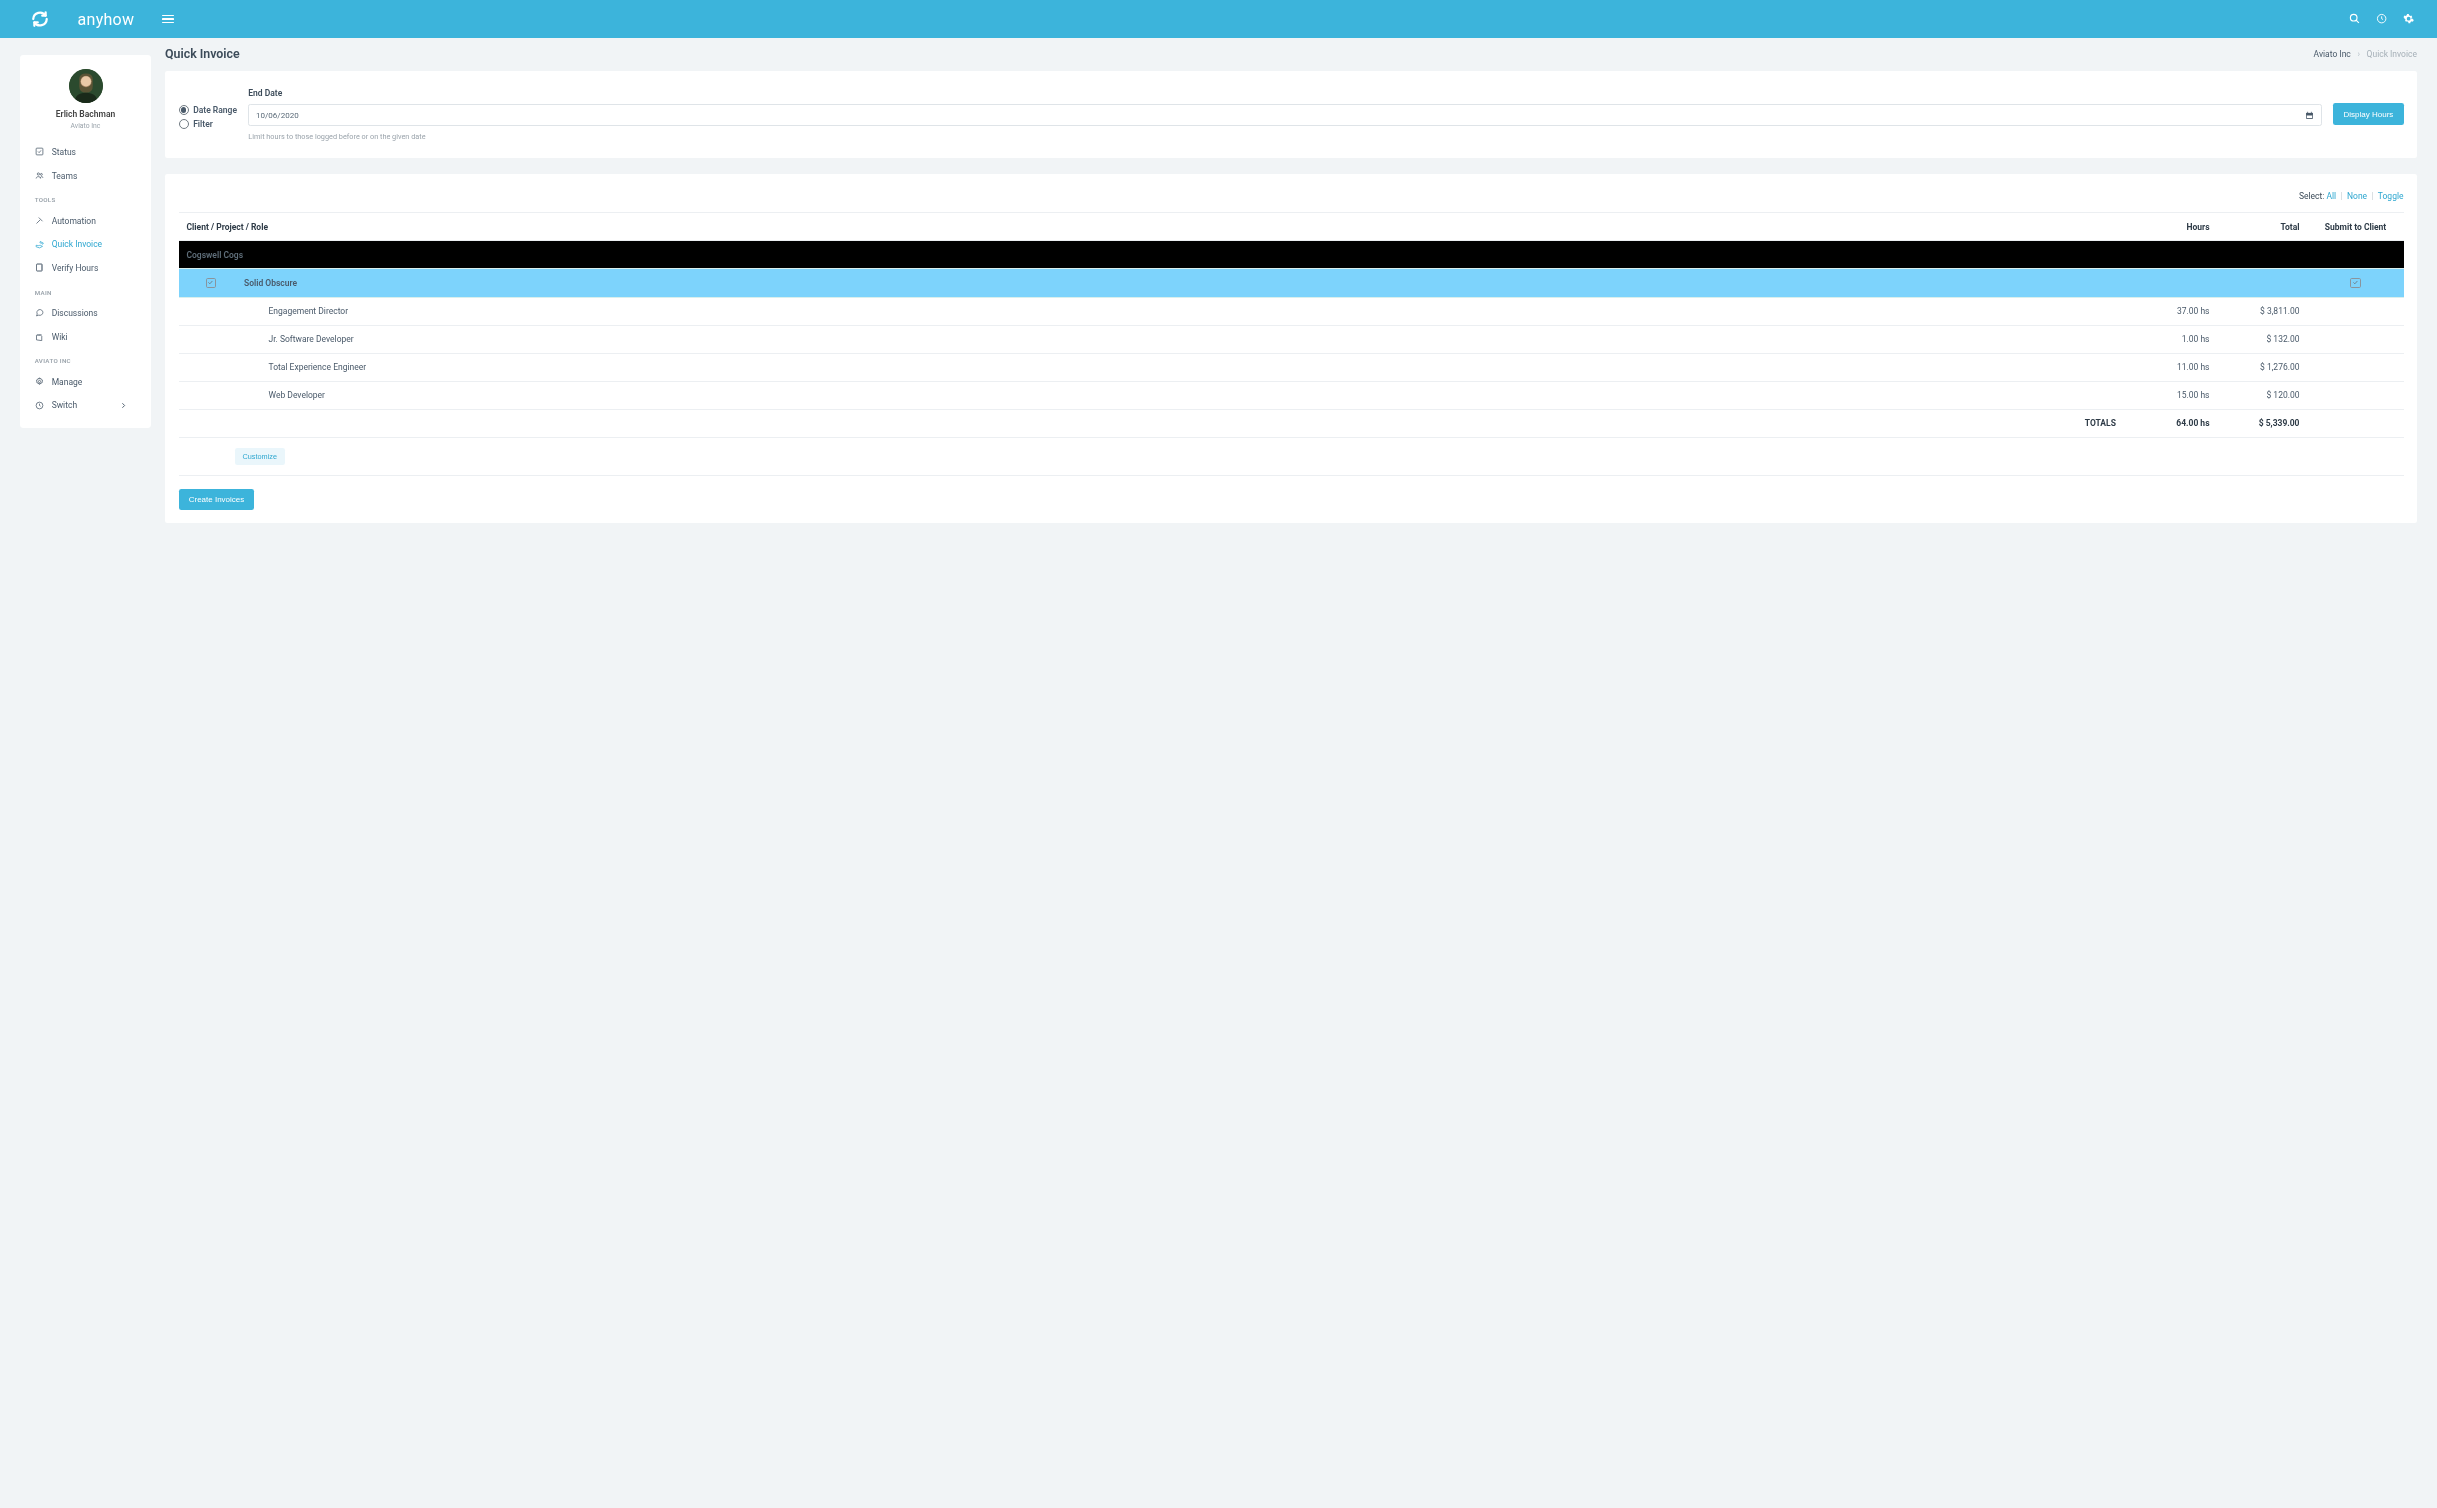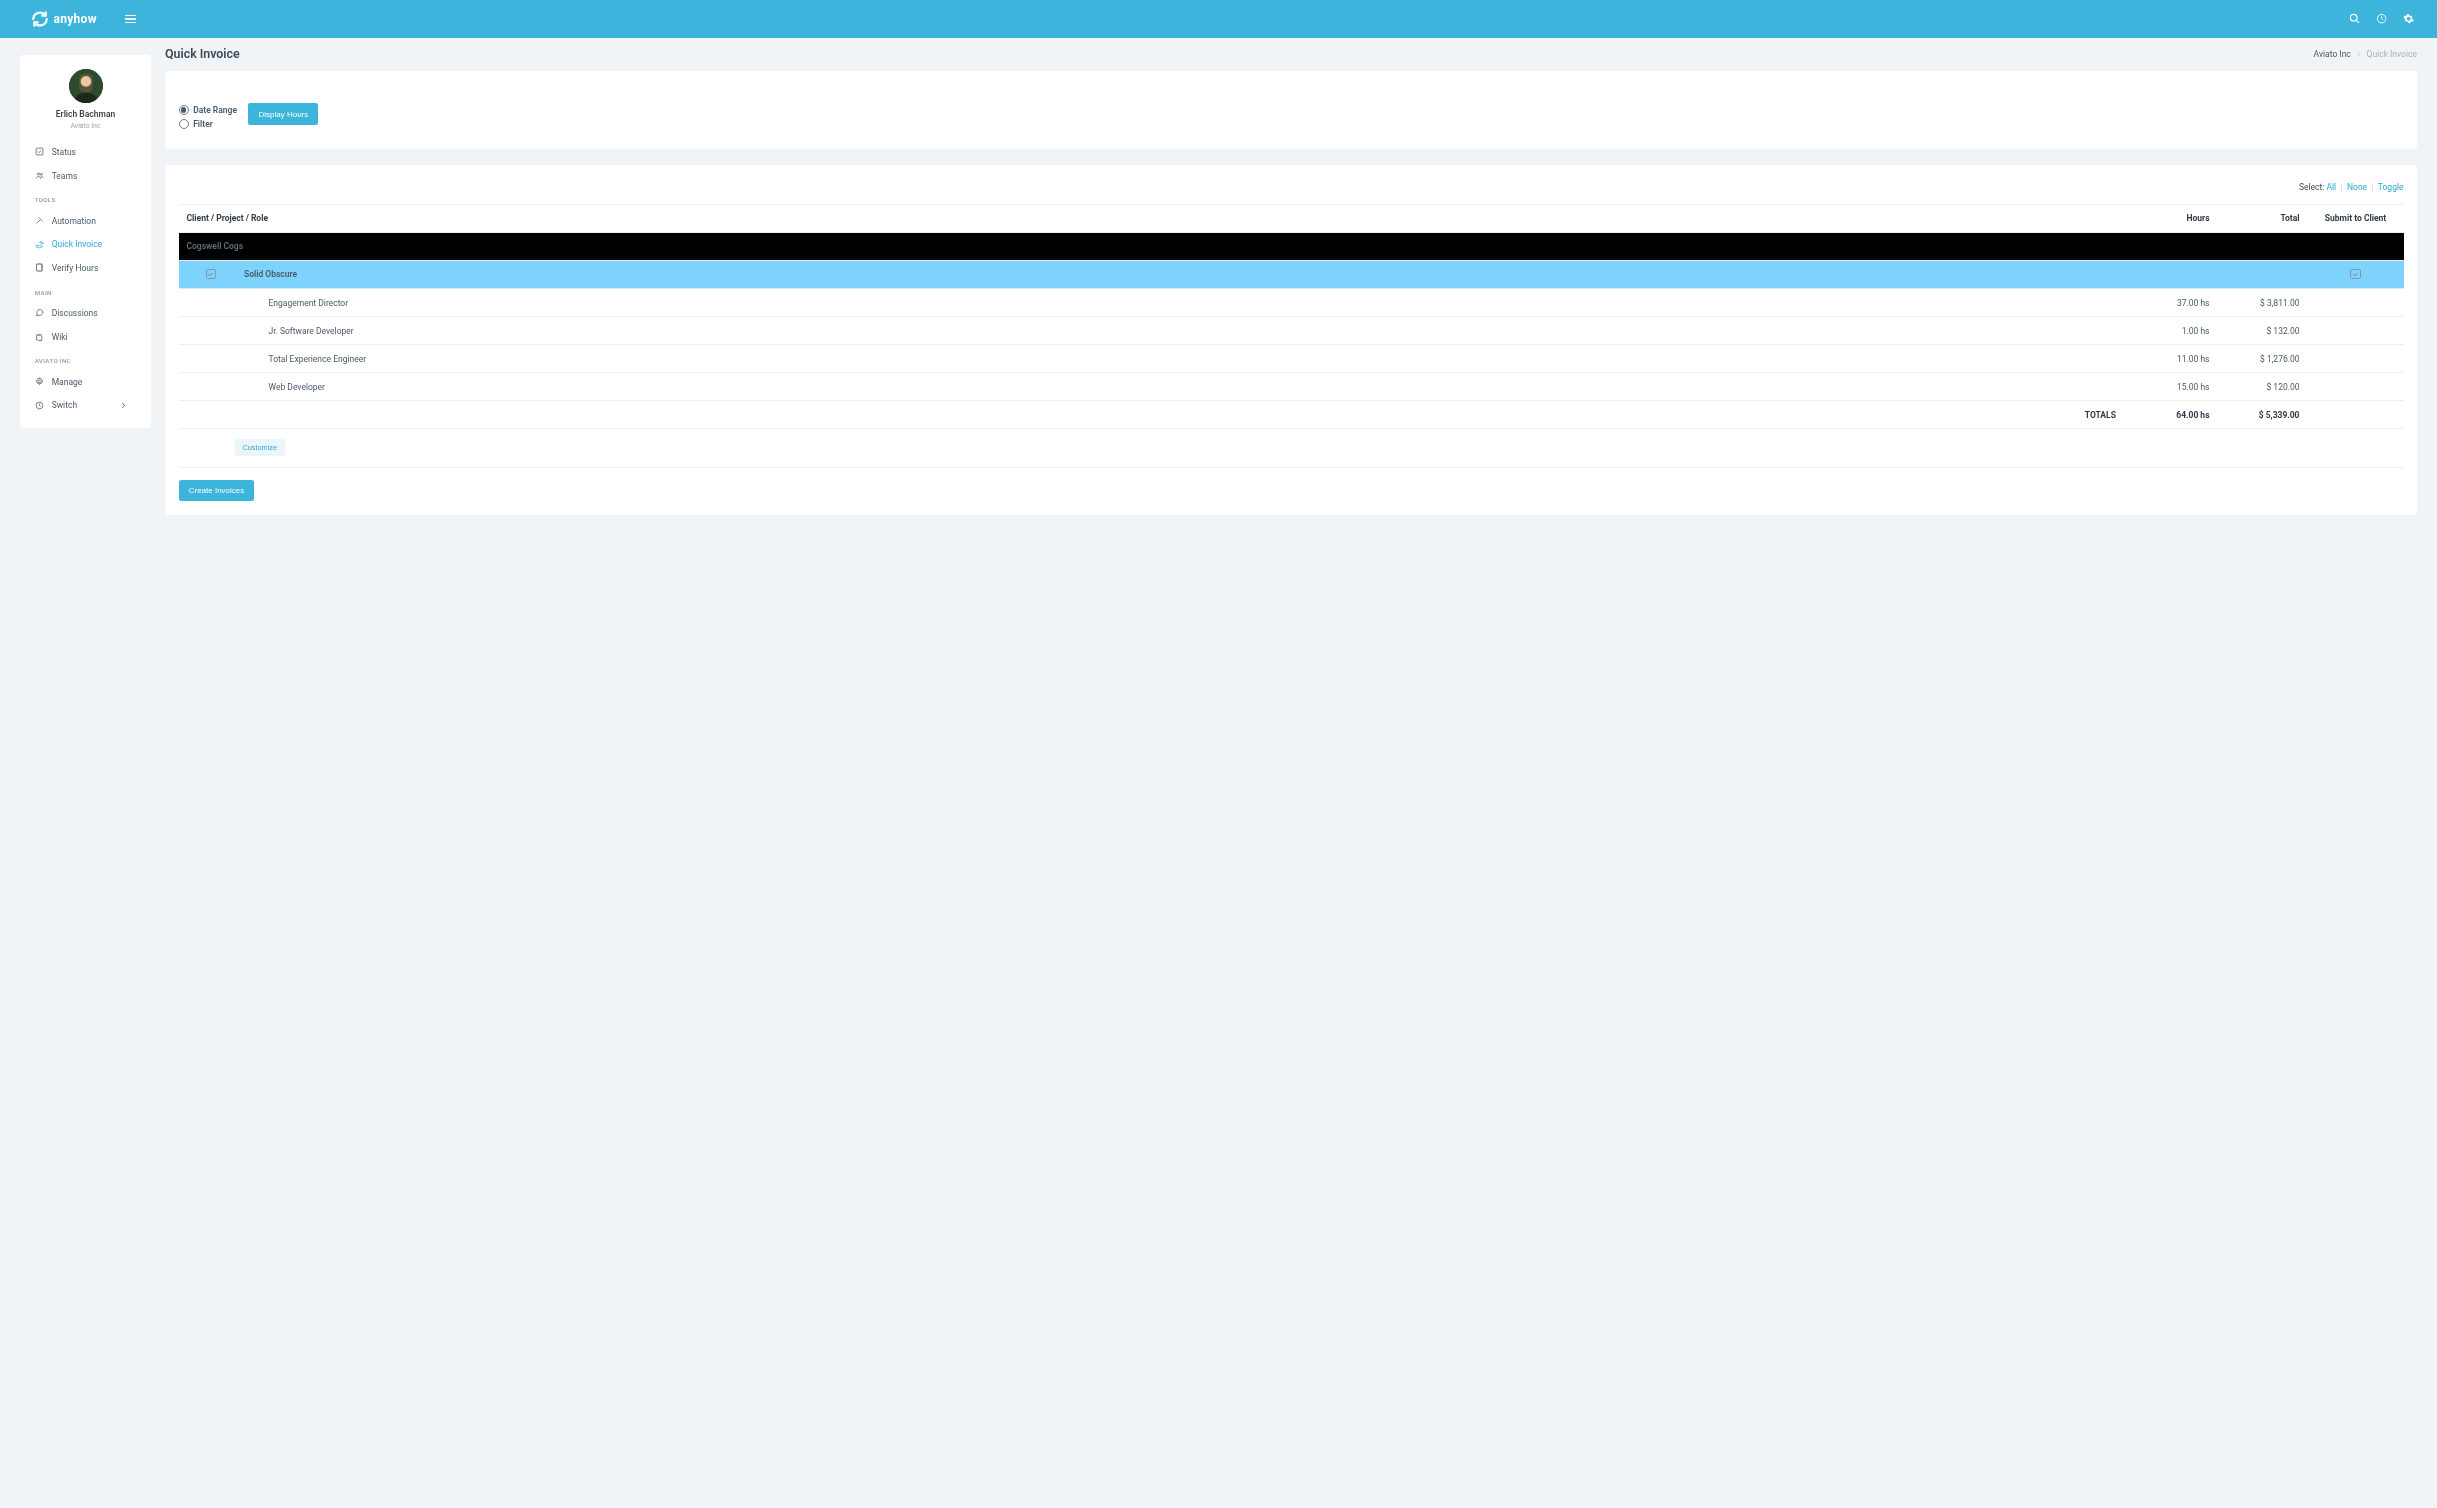--- a/index.html
+++ b/index.html
@@ -1,20 +1,20 @@
 <!DOCTYPE html>
 <html style="font-size:9px"><head>
 <meta charset="utf-8">
 <style>
 * { box-sizing: border-box; margin: 0; padding: 0; }
 body { font-family: -apple-system, BlinkMacSystemFont, "Segoe UI", Roboto, Helvetica, Arial, sans-serif; background: #f1f4f6; color: #333; font-size: 8px; }
 
 
 .topbar { background: #3cb4db; height: 38px; display: flex; align-items: center; padding: 0 22.6px 0 31px; }
-.logo { display: flex; align-items: center; color: #fff; font-size: 12px; font-weight: 700; letter-spacing: 0.3px; }
+.logo { display: flex; align-items: center; color: #fff; font-size: 16px; font-weight: 400; letter-spacing: 0.3px; gap: 24px; }
 .logo-mark { width: 18px; height: 18px; margin-right: 4.5px; }
 .hamburger { margin-left: 28px; cursor: pointer; }
 .hamburger-line { width: 11.3px; height: 1.1px; background: #fff; margin: 2.3px 0; border-radius: 0.6px; }
 .topbar-right { margin-left: auto; display: flex; align-items: center; gap: 16px; }
 .topbar-icon { width: 11.3px; height: 11.3px; color: #fff; cursor: pointer; }
 
 
 .page { display: flex; align-items: flex-start; }
 .sidebar { width: 131px; background: #fff; border-radius: 3.4px; margin: 17px 0 17px 20px; padding: 14px 0 11.3px 0; flex-shrink: 0; }
 .avatar { width: 34px; height: 34px; border-radius: 50%; background: #3a5a3a; margin: 0 auto 5.6px; display: flex; align-items: center; justify-content: center; overflow: hidden; }
@@ -223,20 +223,34 @@
         </div>
         <div class="radio-row">
           <div class="radio">
               <div class="radio-dot"></div>
             </div>
           <span class="radio-label">Filter</span>
         </div>
       </div>
 
 
+      <div class="date-col">
+        <label class="field-label">End Date</label>
+        <div class="date-input">
+          <span>10/06/2020</span>
+          <svg width="9" height="9" viewBox="0 0 24 24" fill="#4a5a6a">
+              <rect x="3" y="5" width="18" height="16" rx="2"></rect>
+              <rect x="3" y="5" width="18" height="5" fill="#4a5a6a"></rect>
+              <line x1="7" y1="2" x2="7" y2="7" stroke="#4a5a6a" stroke-width="2"></line>
+              <line x1="17" y1="2" x2="17" y2="7" stroke="#4a5a6a" stroke-width="2"></line>
+              <rect x="5" y="12" width="14" height="7" fill="#fff"></rect>
+            </svg>
+        </div>
+        <div class="date-help">Limit hours to those logged before or on the given date</div>
+      </div>
 
       <div class="btn-col">
         <button class="btn btn-primary">Display Hours</button>
       </div>
     </div>
 
     <div class="card table-card">
       <div class="select-row">
         <span class="sel-label">Select:</span>
         <span> </span>

